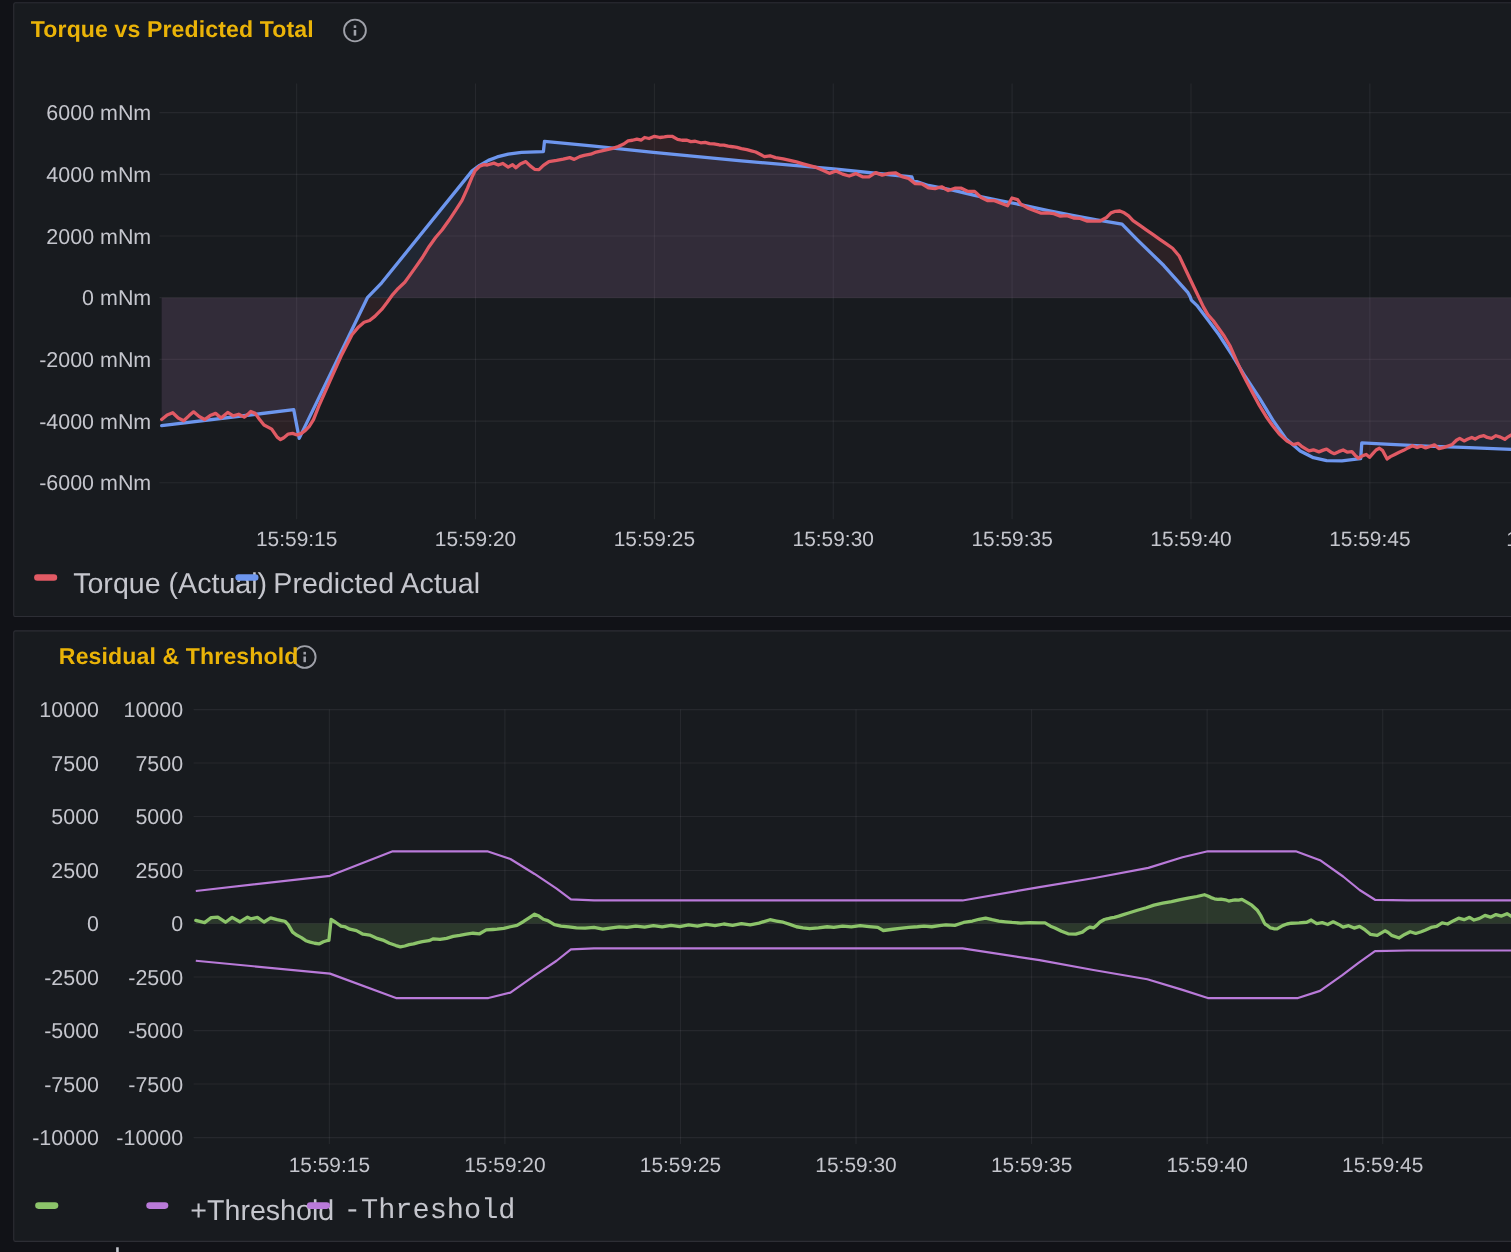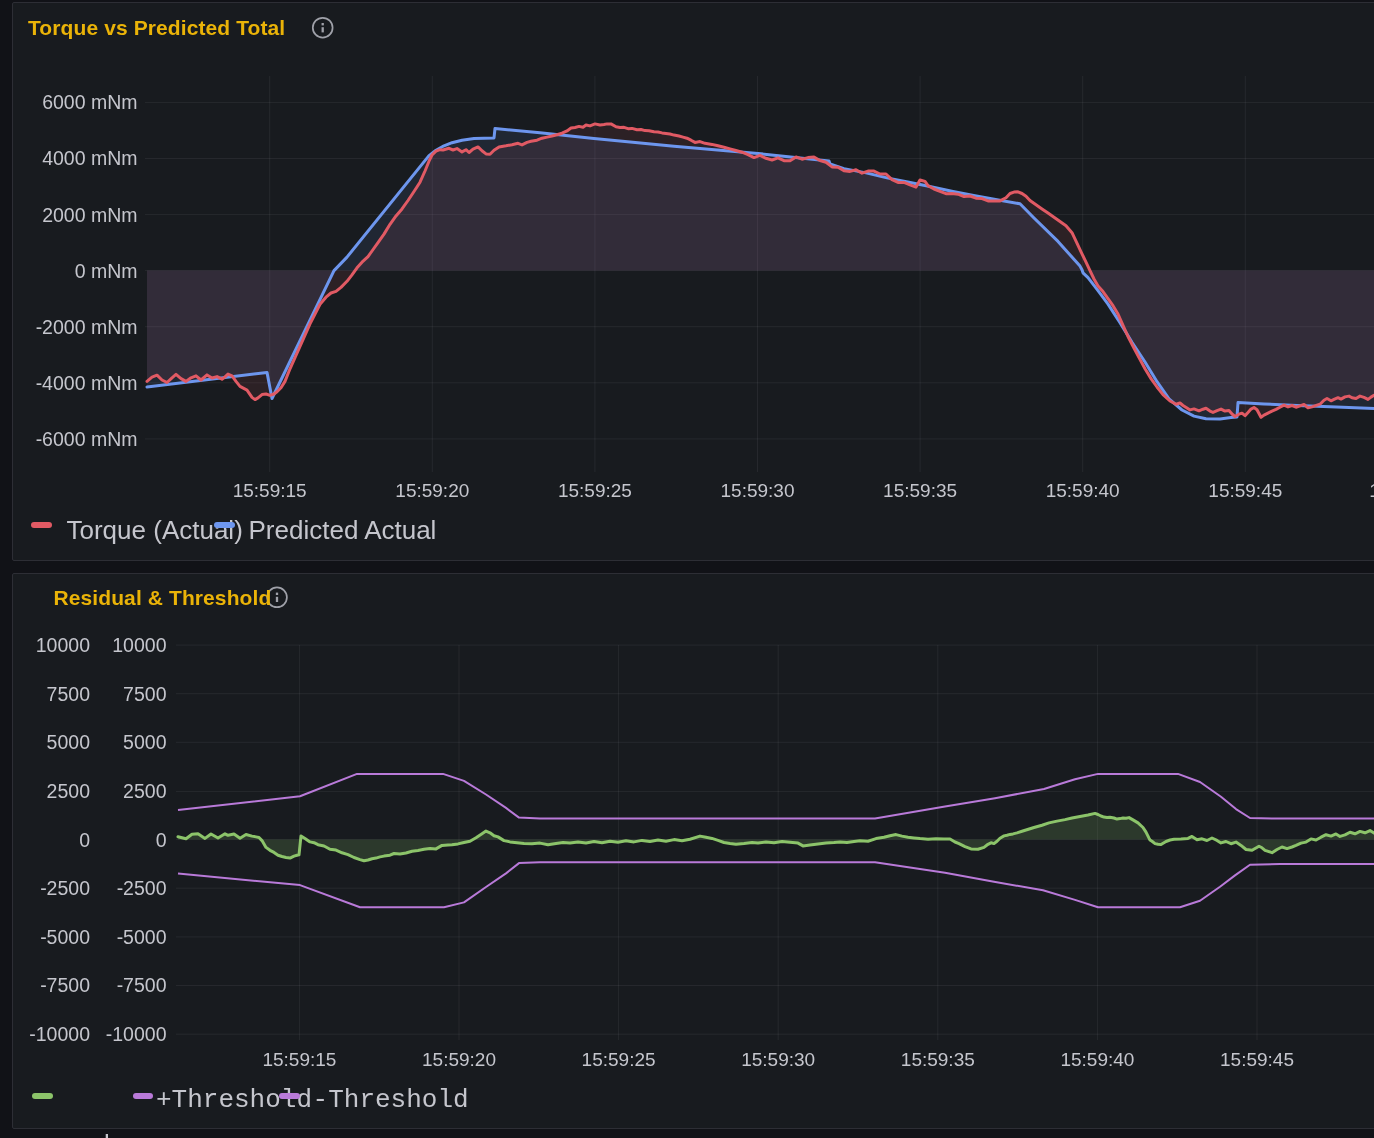--- a/index.html
+++ b/index.html
@@ -102,15 +102,15 @@
 </svg>
 <div class="title" style="left:28px;top:15.5px;">Torque vs Predicted Total</div>
 <div class="title" style="left:25.5px;top:585.5px;margin-left:28px;">Residual &amp; Threshold</div>
 <div class="pill" style="left:31px;top:522.1px;background:#e15a64;"></div>
 <div class="leg" style="left:66.5px;top:514.6px;">Torque (Actual)</div>
 <div class="pill" style="left:214px;top:522.1px;background:#6d96ee;"></div>
 <div class="leg" style="left:248.5px;top:514.6px;">Predicted Actual</div>
 <div class="pill" style="left:32px;top:1092.8px;background:#8cc46a;"></div>
 <div class="leg" style="left:62px;top:1085.3px;margin-top:44px;">_value</div>
 <div class="pill" style="left:132.7px;top:1092.8px;background:#b97ad9;"></div>
-<div class="leg" style="left:156px;top:1085.3px;font-family:Liberation Mono, monospace;">+Threshold</div>
+<div class="leg" style="left:173px;top:1085.3px;">+Threshold</div>
 <div class="pill" style="left:279px;top:1092.8px;background:#b97ad9;"></div>
 <div class="leg" style="left:312.6px;top:1085.3px;font-family:Liberation Mono, monospace;">-Threshold</div>
 
 </body></html>

